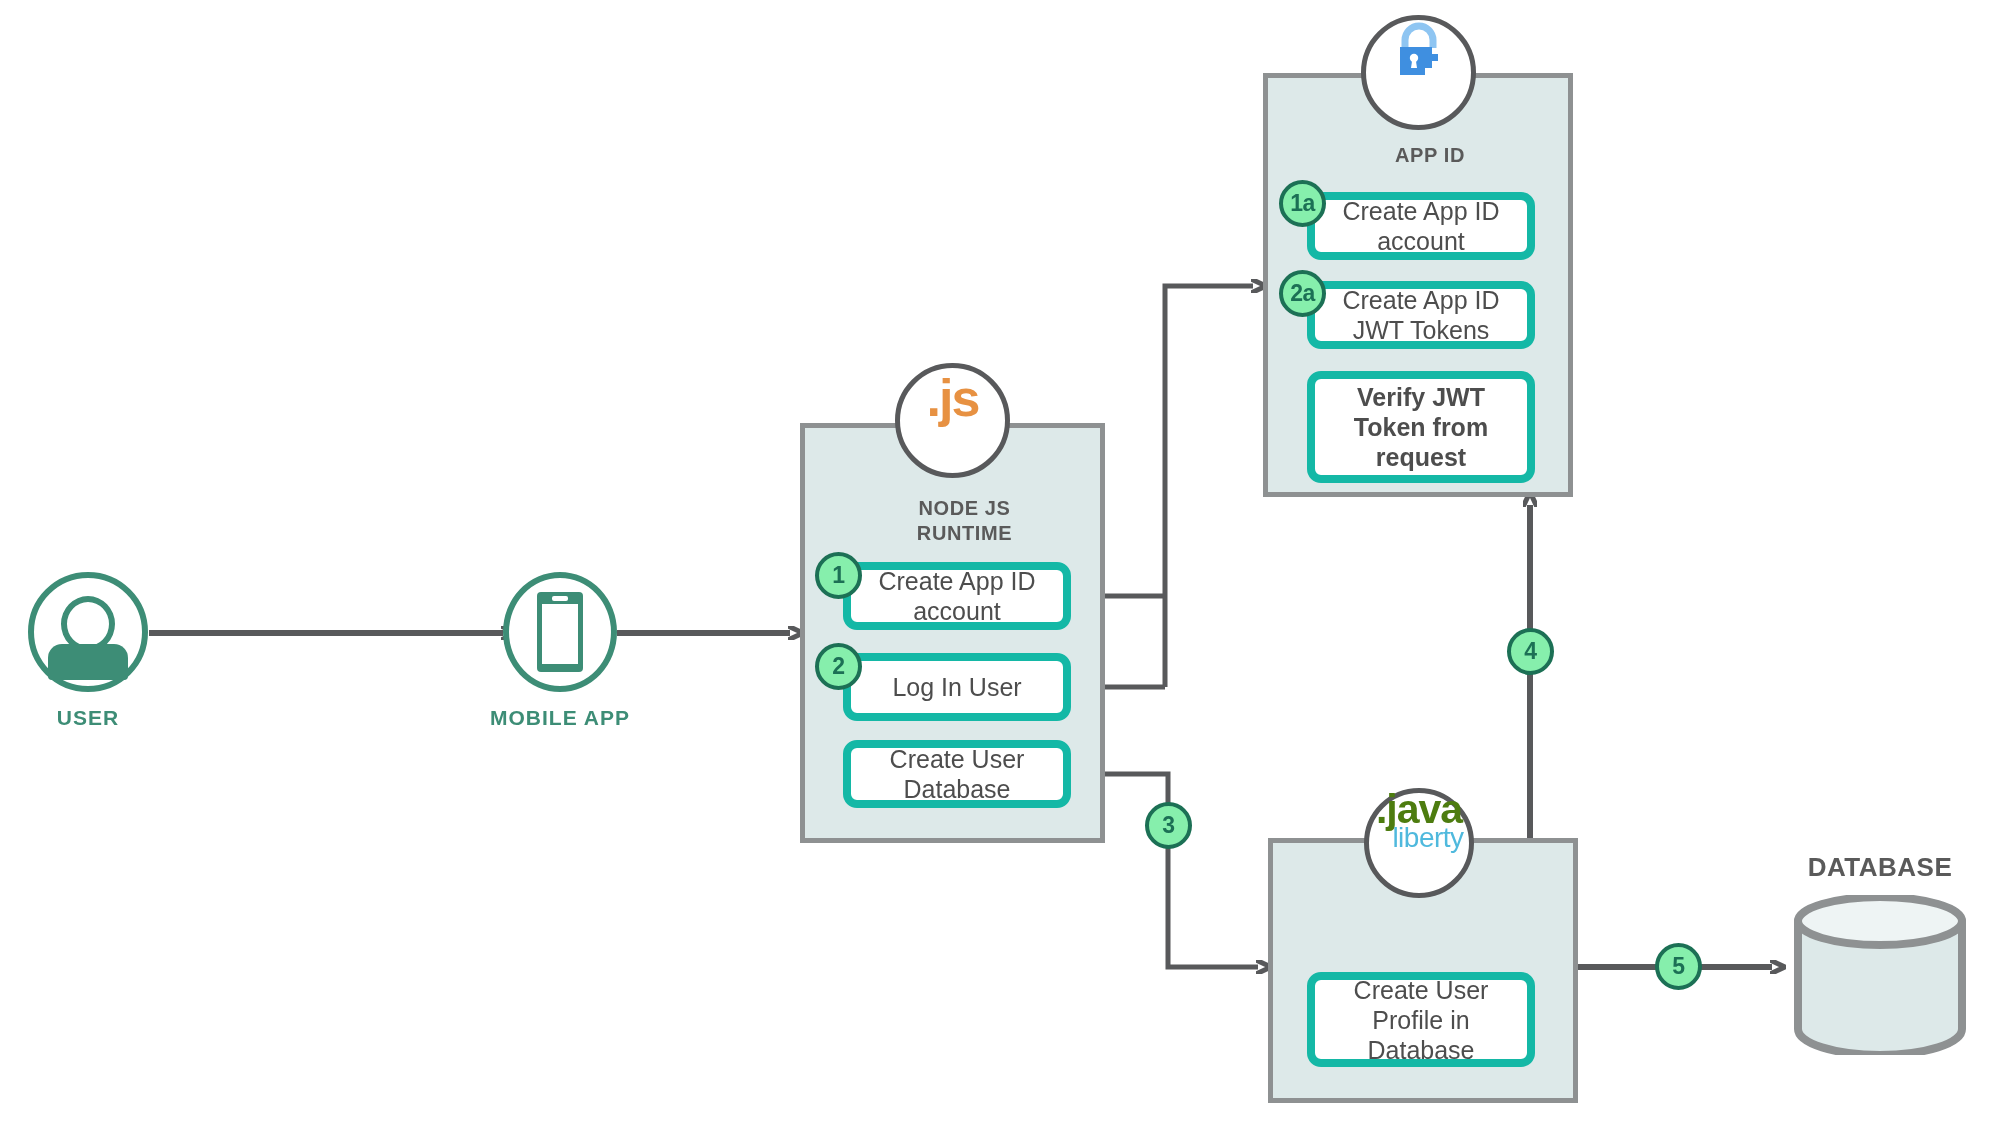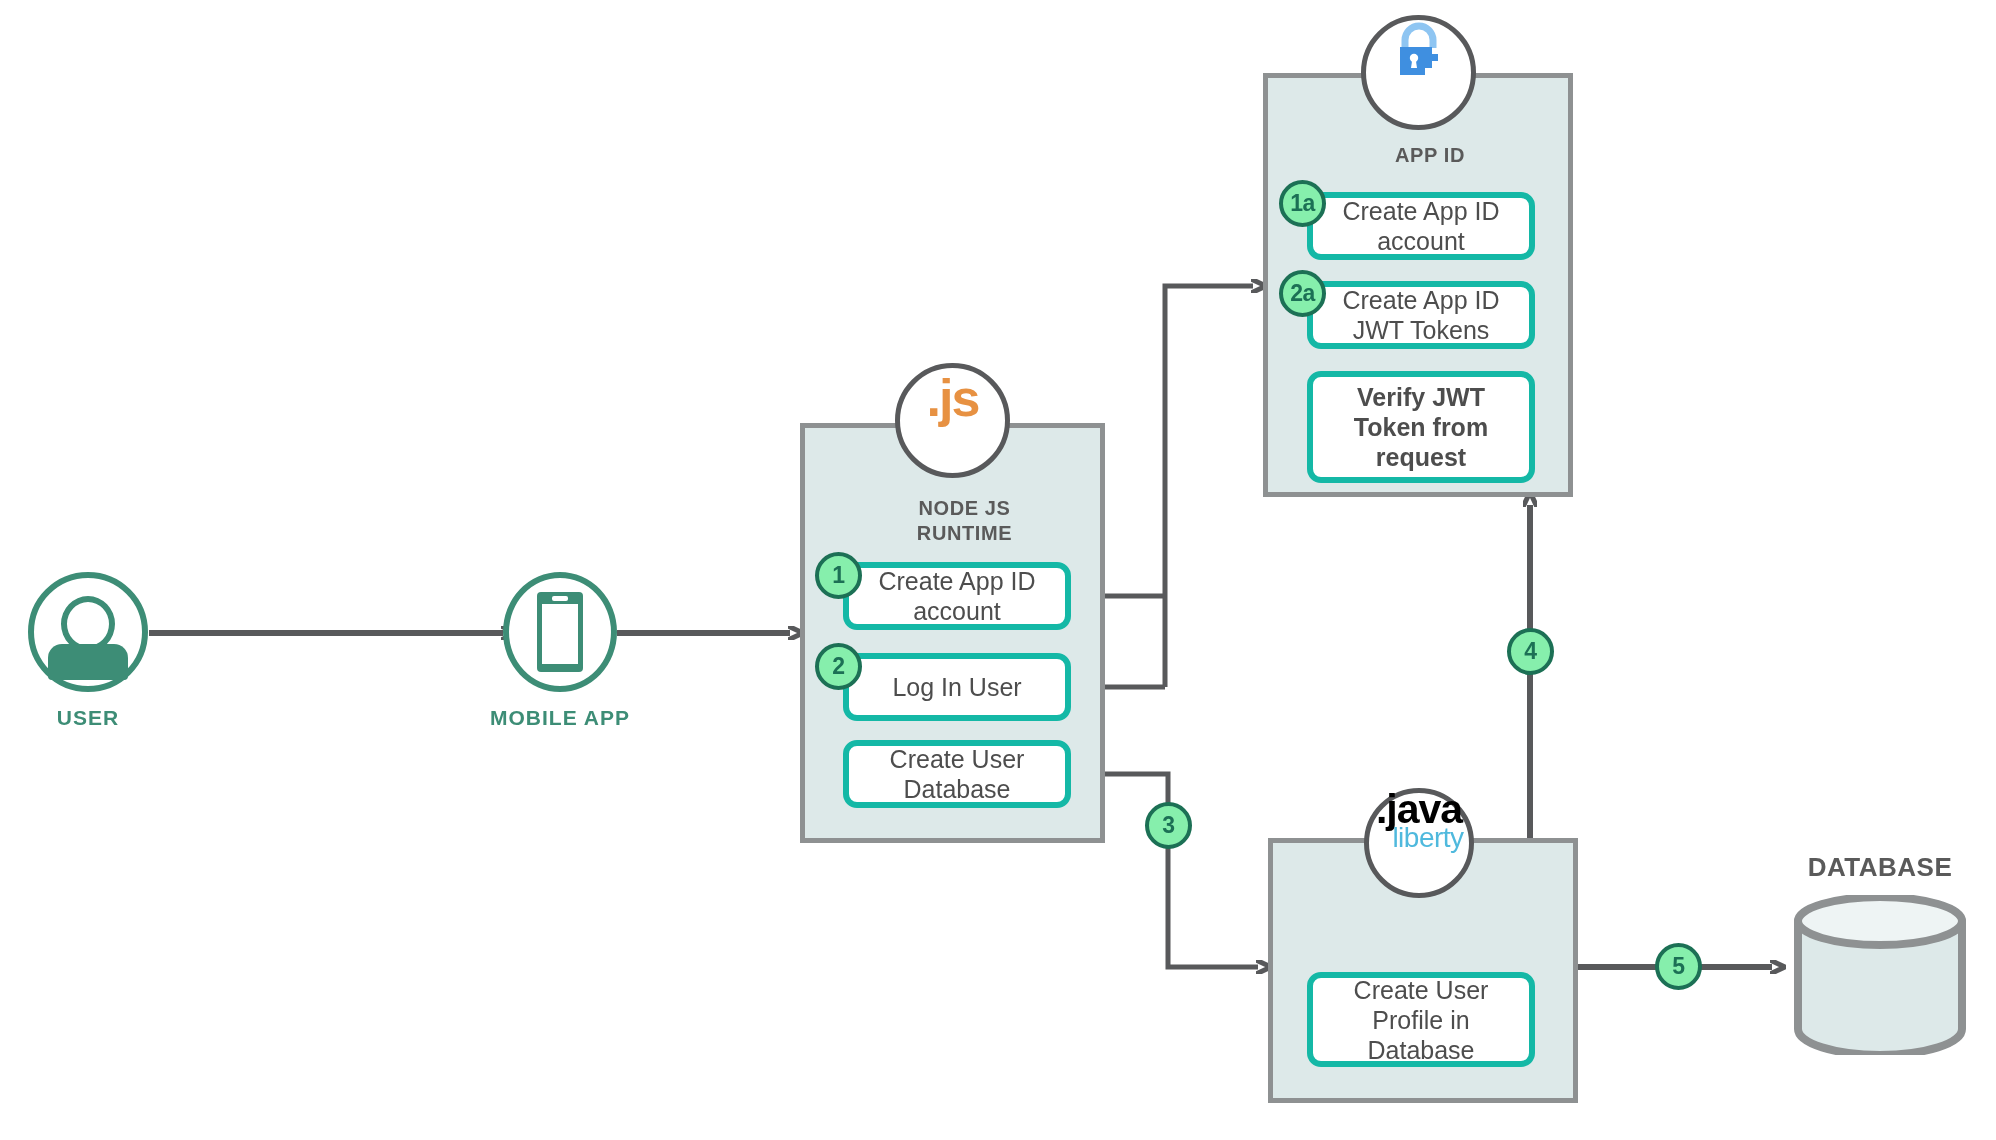--- a/index.html
+++ b/index.html
@@ -36,21 +36,21 @@
     background:#ffffff;
     border:5px solid #58595b;
     box-sizing:border-box;
     display:flex; align-items:flex-start; justify-content:center;
   }
 
   
   .pill{
     position:absolute;
     background:#ffffff;
-    border:6px solid #14b8a6;
+    border:8px solid #14b8a6;
     border-radius:14px;
     box-sizing:border-box;
     display:flex; align-items:center; justify-content:center;
     text-align:center;
     font-size:25px;
     color:#4d4d4d;
     line-height:30px;
     padding:16px 14px;
   }
 
@@ -117,21 +117,21 @@
     position:absolute; width:100%; text-align:center;
     font-weight:bold; font-size:26px; letter-spacing:0.5px; color:#5a5a5a;
   }
 
   
   .js-text{
     font-family:"Liberation Sans", sans-serif;
     font-weight:bold; font-size:52px; color:#e79142; letter-spacing:-2px;
   }
   .java-logo{ text-align:center; line-height:0.82; }
-  .java-a{ font-weight:bold; font-size:41px; color:#000000; letter-spacing:-1px; display:block;}
+  .java-a{ font-weight:bold; font-size:41px; color:#4d7c0f; letter-spacing:-1px; display:block;}
   .java-b{ font-weight:normal; font-size:28px; color:#4fb9dd; letter-spacing:-0.5px; display:block; margin-left:18px;}
 </style>
 </head>
 <body>
 
 <div id="stage">
 
   <svg id="wires" viewBox="0 0 1996 1140" width="1996" height="1140">
     <defs>
       <marker id="ah" markerWidth="16" markerHeight="14" refX="2" refY="7" orient="auto" markerUnits="userSpaceOnUse">

